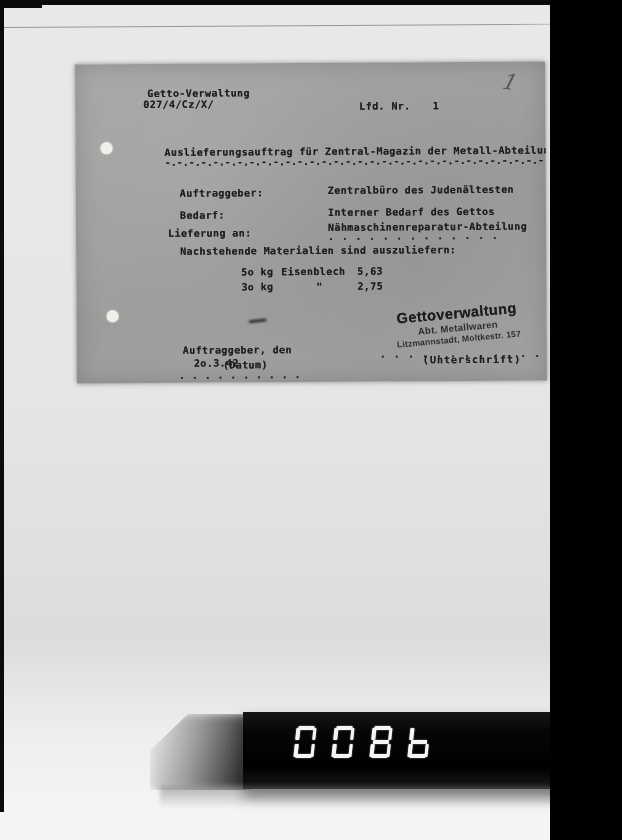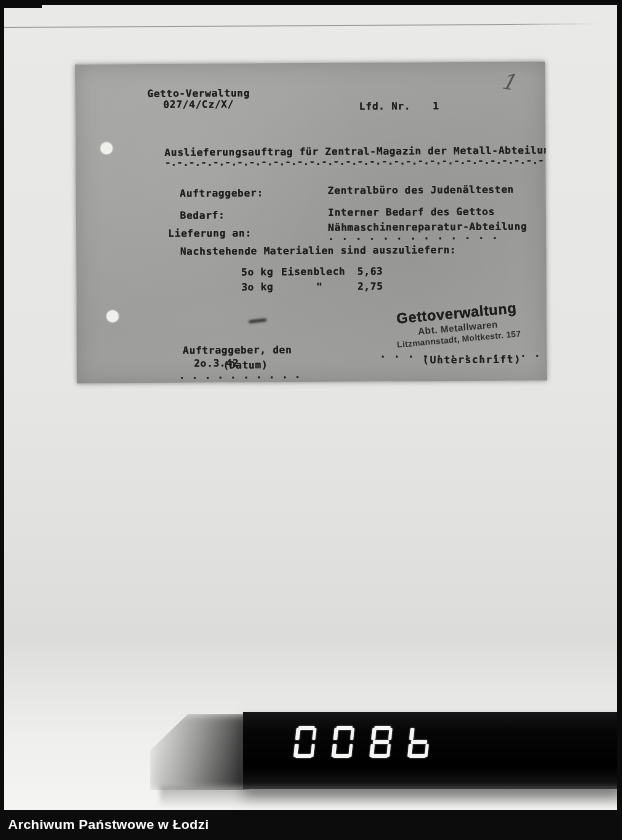--- a/index.html
+++ b/index.html
@@ -1,17 +1,17 @@
 <!DOCTYPE html>
 <html><head>
 <meta charset="utf-8">
 <style>
   html,body{margin:0;padding:0;background:#000;}
   #stage{
-    position:relative;width:622px;height:840px;overflow:hidden;
+    position:relative;width:550px;height:840px;overflow:hidden;
     background:linear-gradient(180deg,#e9e9e7 0%,#e6e6e4 45%,#e0e0de 66%,#dcdcda 76%,#efefed 88%,#f4f4f2 96%);
     font-family:"DejaVu Sans","Liberation Sans",sans-serif;
   }
   
   .edge{position:absolute;background:#0b0b0b;}
   #edge-top{left:0;top:0;width:622px;height:5px;}
   #edge-top-nub{left:0;top:0;width:42px;height:8px;}
   #edge-left{left:0;top:0;width:4px;height:812px;}
   #edge-right{left:617px;top:0;width:5px;height:812px;}
   
@@ -72,21 +72,21 @@
 
 <div id="stage">
 
   <div id="scratch"></div>
 
   <div id="doc">
     <div class="hole" style="left:25px;top:78px;"></div>
     <div class="hole" style="left:30px;top:246px;"></div>
 
     <div class="tw" style="left:72px;top:24px;">Getto-Verwaltung</div>
-    <div class="tw" style="left:88px;top:35px;">027/4/Cz/X/</div>
+    <div class="tw" style="left:68px;top:35px;">027/4/Cz/X/</div>
 
     <div class="tw" style="left:284px;top:38px;"><span>Lfd. Nr.</span><span style="margin-left:22px;">1</span></div>
 
     <div id="handwritten-one">1</div>
 
     <div class="tw" style="left:89px;top:83px;">Auslieferungsauftrag für Zentral-Magazin der Metall-Abteilung.</div>
     <div class="tw" id="title-underline" style="left:89px;top:93px;">-.-.-.-.-.-.-.-.-.-.-.-.-.-.-.-.-.-.-.-.-.-.-.-.-.-.-.-.-.-.-.-.-.</div>
 
     <div class="tw" style="left:104px;top:124px;">Auftraggeber:</div>
     <div class="tw" style="left:252px;top:122px;">Zentralbüro des Judenältesten</div>
@@ -131,17 +131,14 @@
   <div id="counter-box">
     <div id="counter-display"><div class="digit"><div class="seg" style="left: 2px; top: 0px; width: 16px; height: 4px;"></div><div class="seg" style="left: 16.5px; top: 1.5px; width: 3.5px; height: 12.5px;"></div><div class="seg" style="left: 16.5px; top: 18px; width: 3.5px; height: 12.5px;"></div><div class="seg" style="left: 2px; top: 28px; width: 16px; height: 4px;"></div><div class="seg" style="left: 0px; top: 18px; width: 3.5px; height: 12.5px;"></div><div class="seg" style="left: 0px; top: 1.5px; width: 3.5px; height: 12.5px;"></div></div><div class="digit"><div class="seg" style="left: 2px; top: 0px; width: 16px; height: 4px;"></div><div class="seg" style="left: 16.5px; top: 1.5px; width: 3.5px; height: 12.5px;"></div><div class="seg" style="left: 16.5px; top: 18px; width: 3.5px; height: 12.5px;"></div><div class="seg" style="left: 2px; top: 28px; width: 16px; height: 4px;"></div><div class="seg" style="left: 0px; top: 18px; width: 3.5px; height: 12.5px;"></div><div class="seg" style="left: 0px; top: 1.5px; width: 3.5px; height: 12.5px;"></div></div><div class="digit"><div class="seg" style="left: 2px; top: 0px; width: 16px; height: 4px;"></div><div class="seg" style="left: 16.5px; top: 1.5px; width: 3.5px; height: 12.5px;"></div><div class="seg" style="left: 16.5px; top: 18px; width: 3.5px; height: 12.5px;"></div><div class="seg" style="left: 2px; top: 28px; width: 16px; height: 4px;"></div><div class="seg" style="left: 0px; top: 18px; width: 3.5px; height: 12.5px;"></div><div class="seg" style="left: 0px; top: 1.5px; width: 3.5px; height: 12.5px;"></div><div class="seg" style="left: 2px; top: 14px; width: 16px; height: 4px;"></div></div><div class="digit"><div class="seg" style="left: 16.5px; top: 18px; width: 3.5px; height: 12.5px;"></div><div class="seg" style="left: 2px; top: 28px; width: 16px; height: 4px;"></div><div class="seg" style="left: 0px; top: 18px; width: 3.5px; height: 12.5px;"></div><div class="seg" style="left: 0px; top: 1.5px; width: 3.5px; height: 12.5px;"></div><div class="seg" style="left: 2px; top: 14px; width: 16px; height: 4px;"></div></div></div>
   </div>
   <div id="under-counter"></div>
 
   <div class="edge" id="edge-top"></div>
   <div class="edge" id="edge-top-nub"></div>
   <div class="edge" id="edge-left"></div>
   <div class="edge" id="edge-right"></div>
 
-  <div id="footer-bar">
-    <div id="footer-label">Archiwum Państwowe w Łodzi</div>
-  </div>
 
 </div>
 
 </body></html>

